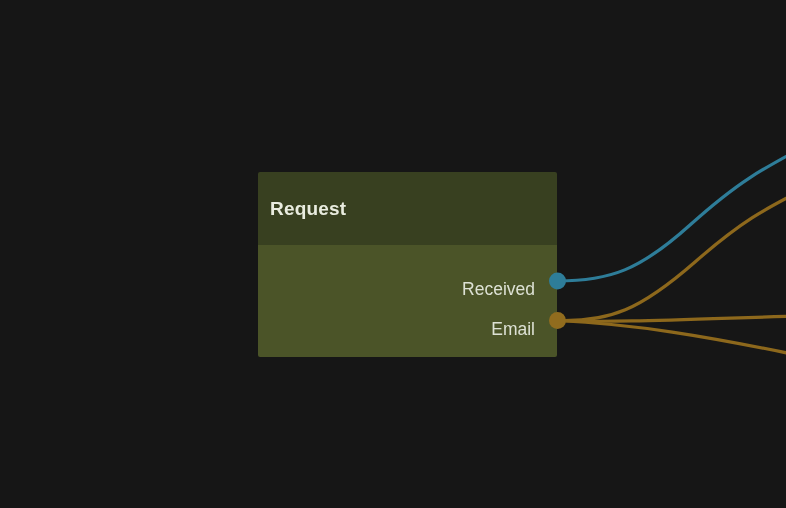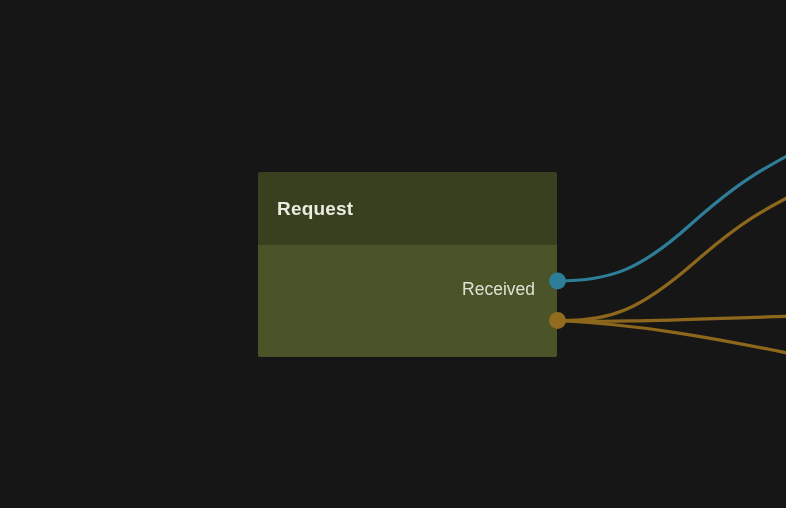--- a/index.html
+++ b/index.html
@@ -26,21 +26,21 @@
     left: 258px; top: 172px;
     width: 299px; height: 185px;
     border-radius: 2px;
     overflow: hidden;
   }
   .node-header {
     height: 73px;
     background: #384020;
     display: flex;
     align-items: center;
-    padding-left: 19px;
+    padding-left: 12px;
   }
   .node-title {
     color: #e9ecdf;
     font-size: 19px;
     font-weight: 600;
     letter-spacing: 0.2px;
   }
   .node-body {
     height: 112px;
     background: #4b5428;
@@ -65,20 +65,23 @@
 <div class="canvas">
 
   <div class="node">
     <div class="node-header">
       <span class="node-title">Request</span>
     </div>
     <div class="node-body">
       <div class="output-row">
         <span class="output-label">Received</span>
       </div>
+      <div class="output-row">
+        <span class="output-label">Email</span>
+      </div>
     </div>
   </div>
 
   <svg class="wire-layer" viewBox="0 0 786 508">
     <g fill="none" stroke-width="3.2" stroke-linecap="round">
       <path d="M557.5,281 C610,281 640,270 690,225 S762,169 822,137" stroke="#2e7d99"></path>
       <path d="M557.5,320.5 C610,322 640,310 695,262 S770,207 827,177" stroke="#8d681c"></path>
       <path d="M557.5,320.5 C620,323 690,319 830,315" stroke="#8d681c"></path>
       <path d="M557.5,320.5 C630,324 700,334 830,362" stroke="#8d681c"></path>
     </g>

